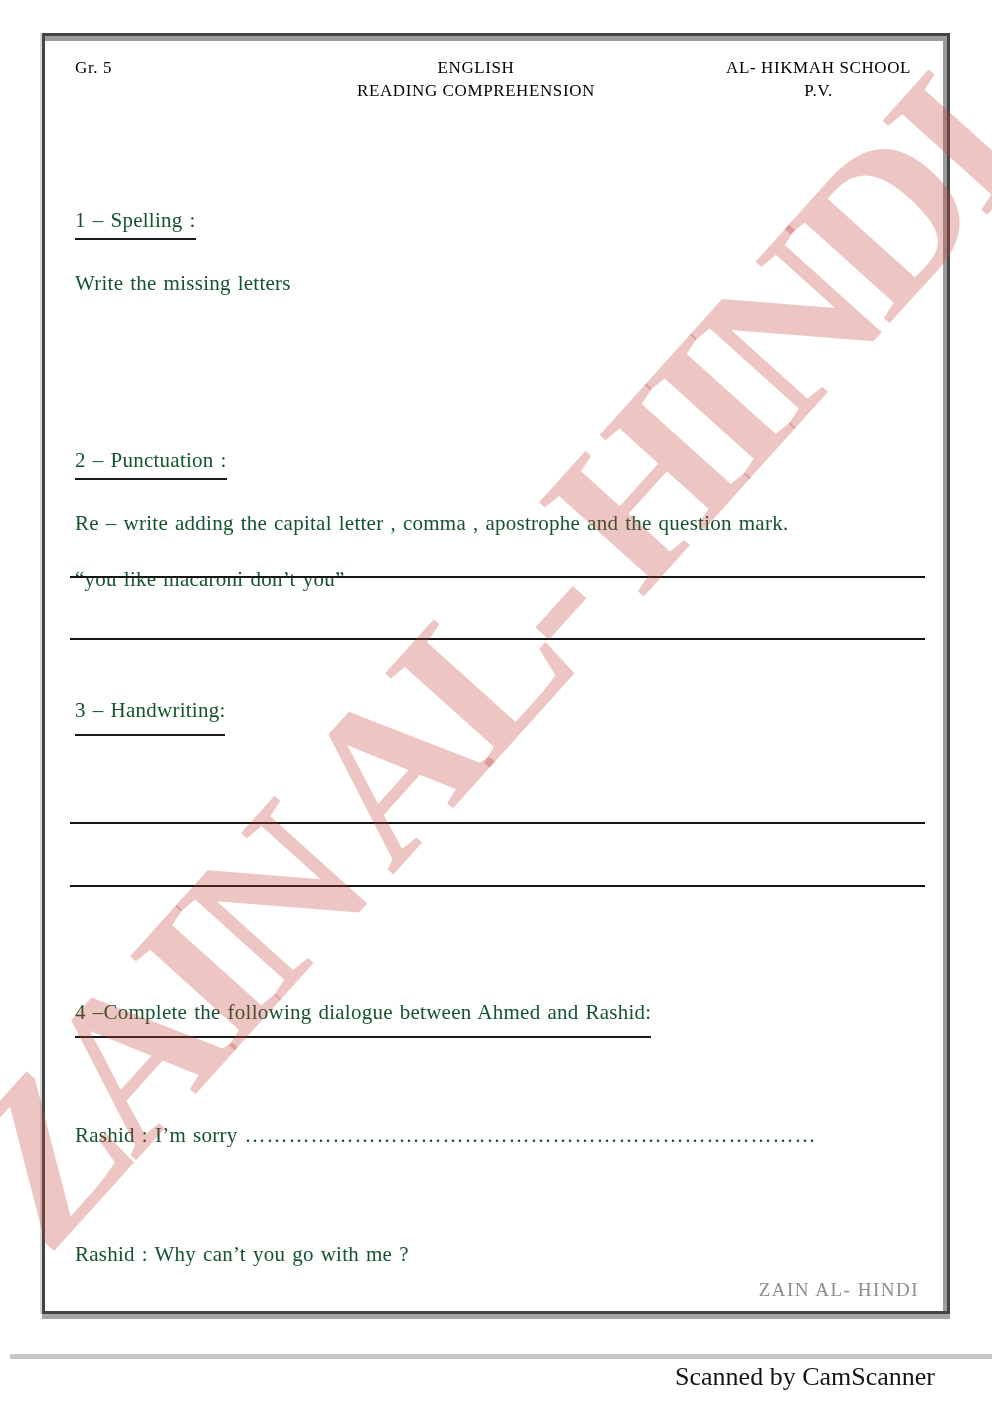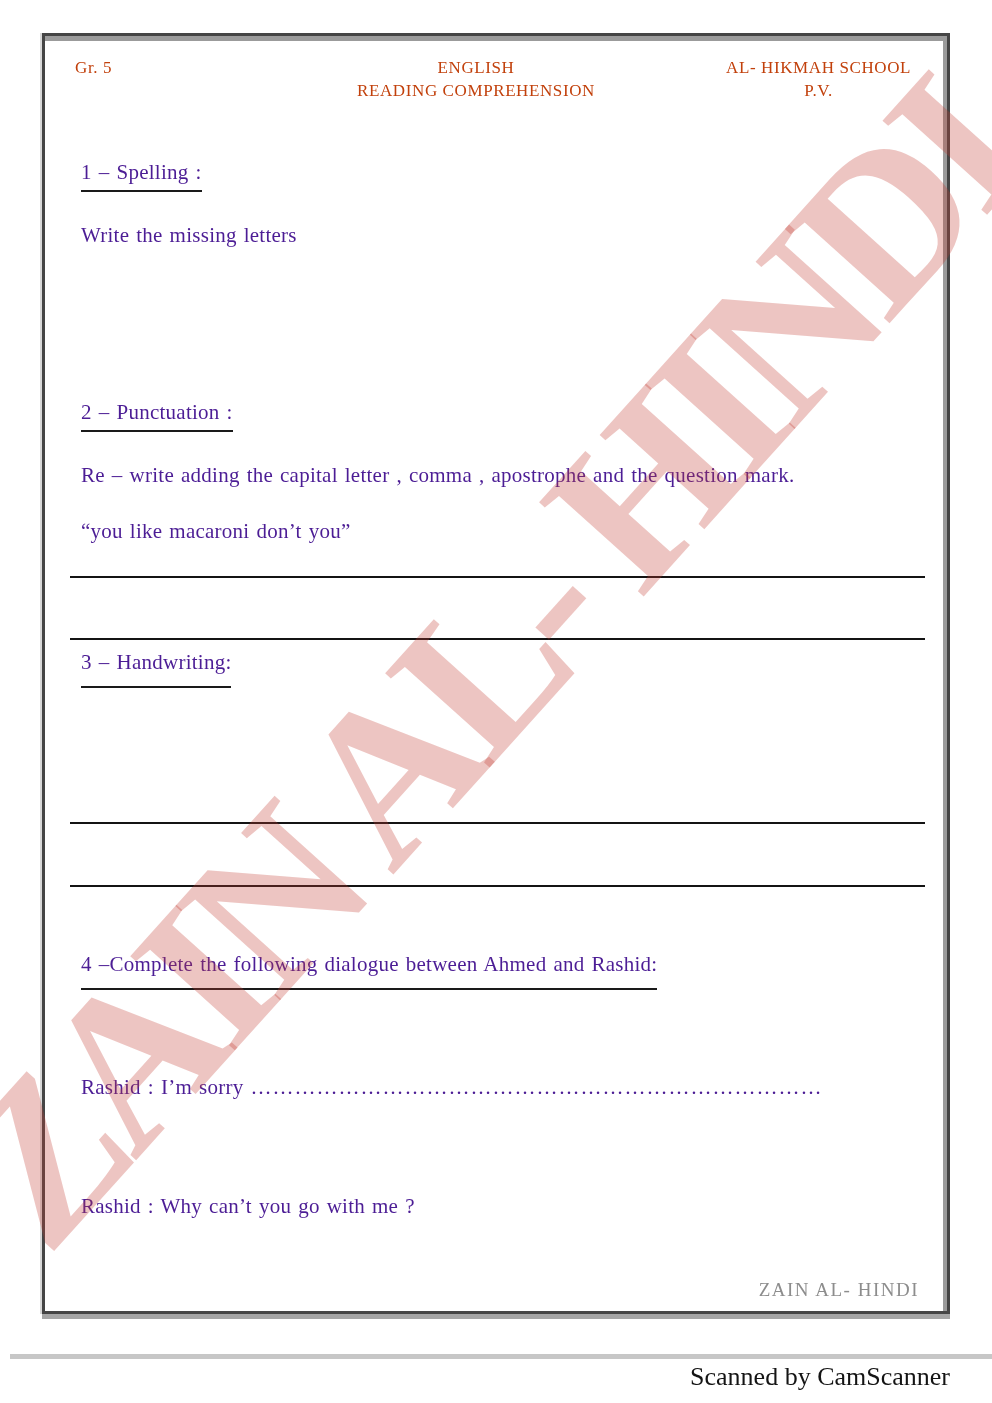--- a/index.html
+++ b/index.html
@@ -19,36 +19,37 @@
     background:#ffffff;
     border:3px solid #454545;
     box-shadow:
       inset 0 5px 0 #9b9b9b,     
       inset -4px 0 0 #9b9b9b,    
       0 5px 0 #a5a5a5,           
       -2px 0 0 #d8d8d8;          
   }
 
   
-  .hdr { position:absolute; font-size:17px; color:#c2410c; letter-spacing:.6px; white-space:nowrap; }
+  .hdr { position:absolute; font-size:17px; color:#000000; letter-spacing:.6px; white-space:nowrap; }
   .hdr-grade  { left:30px; top:22px; }
   .hdr-center { left:0; right:40px; top:22px; text-align:center; }
   .hdr-center .l2 { margin-top:3px; }
   .hdr-right  { right:36px; top:22px; text-align:center; }
   .hdr-right .l2 { margin-top:3px; }
 
   
   .row {
     position:absolute;
-    left:36px;
+    left:30px;
     white-space:nowrap;
     font-size:21px;
     letter-spacing:.25px;
     word-spacing:1.5px;
-    color:#4c1d95;
+    color:#14532d;
+    margin-top:48px;
   }
   .heading > span {
     display:inline-block;
     border-bottom:2px solid #1a1a1a;
     padding-bottom:5px;
   }
   .heading-tight > span { padding-bottom:11px; }
 
   .hline {
     position:absolute;
@@ -85,21 +86,21 @@
   
   .scan-divider {
     position:absolute;
     left:10px; right:0;
     top:1354px;
     height:5px;
     background:#c7c7c7;
   }
   .scan-credit {
     position:absolute;
-    right:42px; top:1362px;
+    right:57px; top:1362px;
     font-size:26px;
     color:#141414;
     white-space:nowrap;
   }
 </style>
 </head>
 <body>
 
 <div class="page">
 

